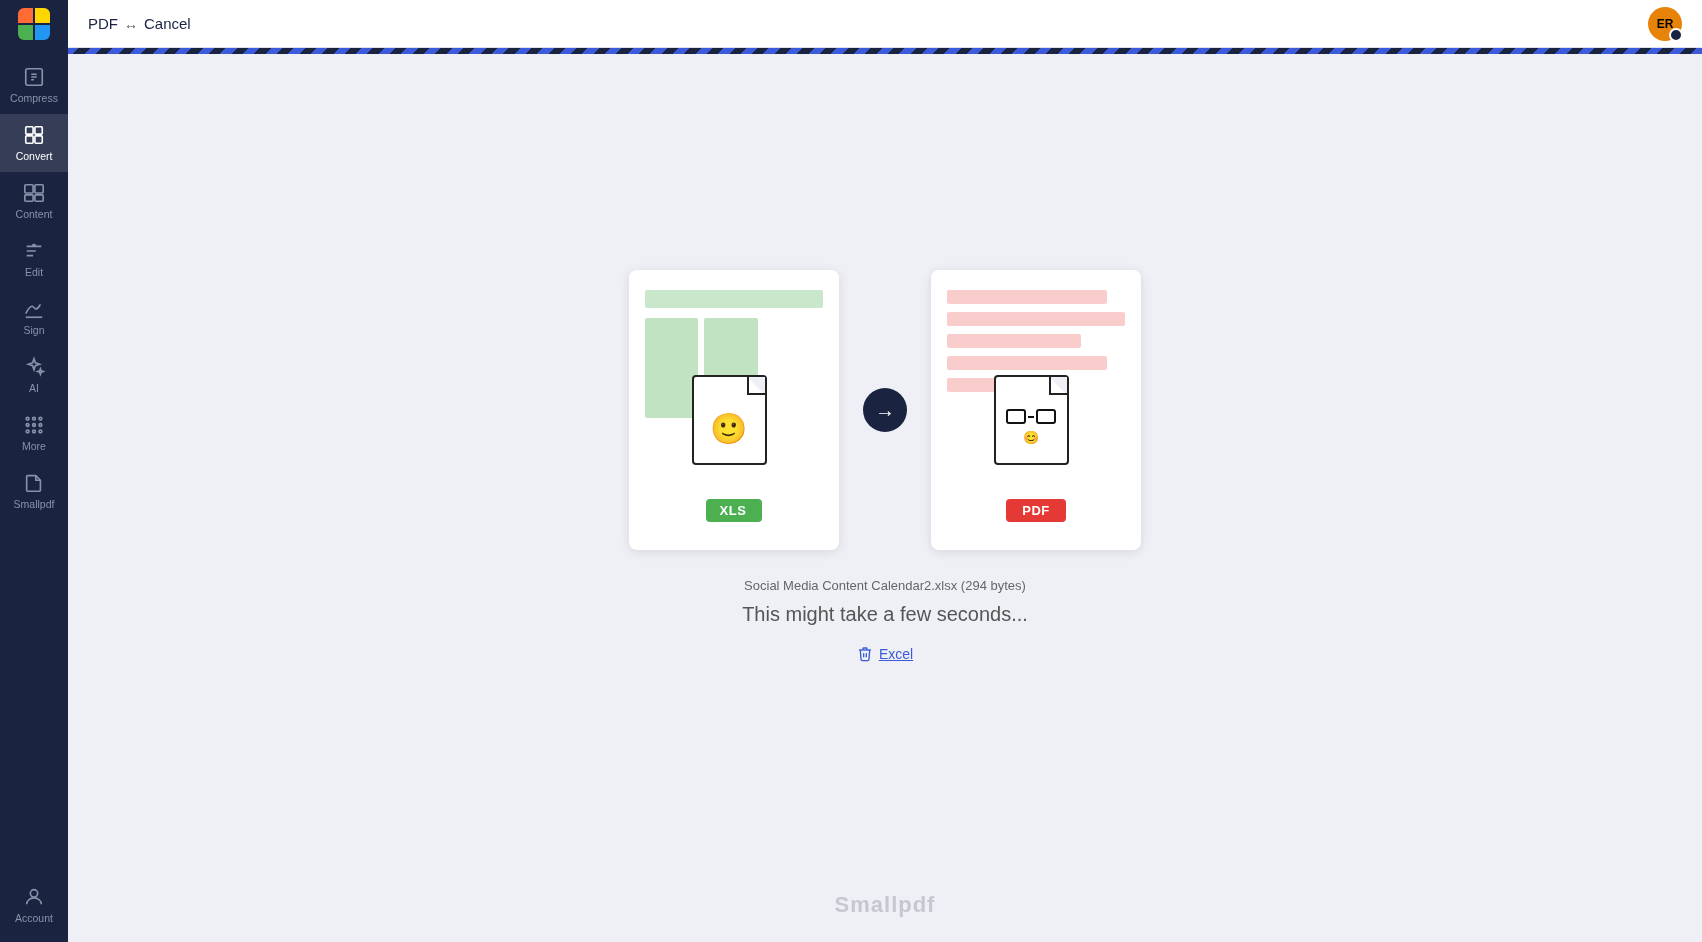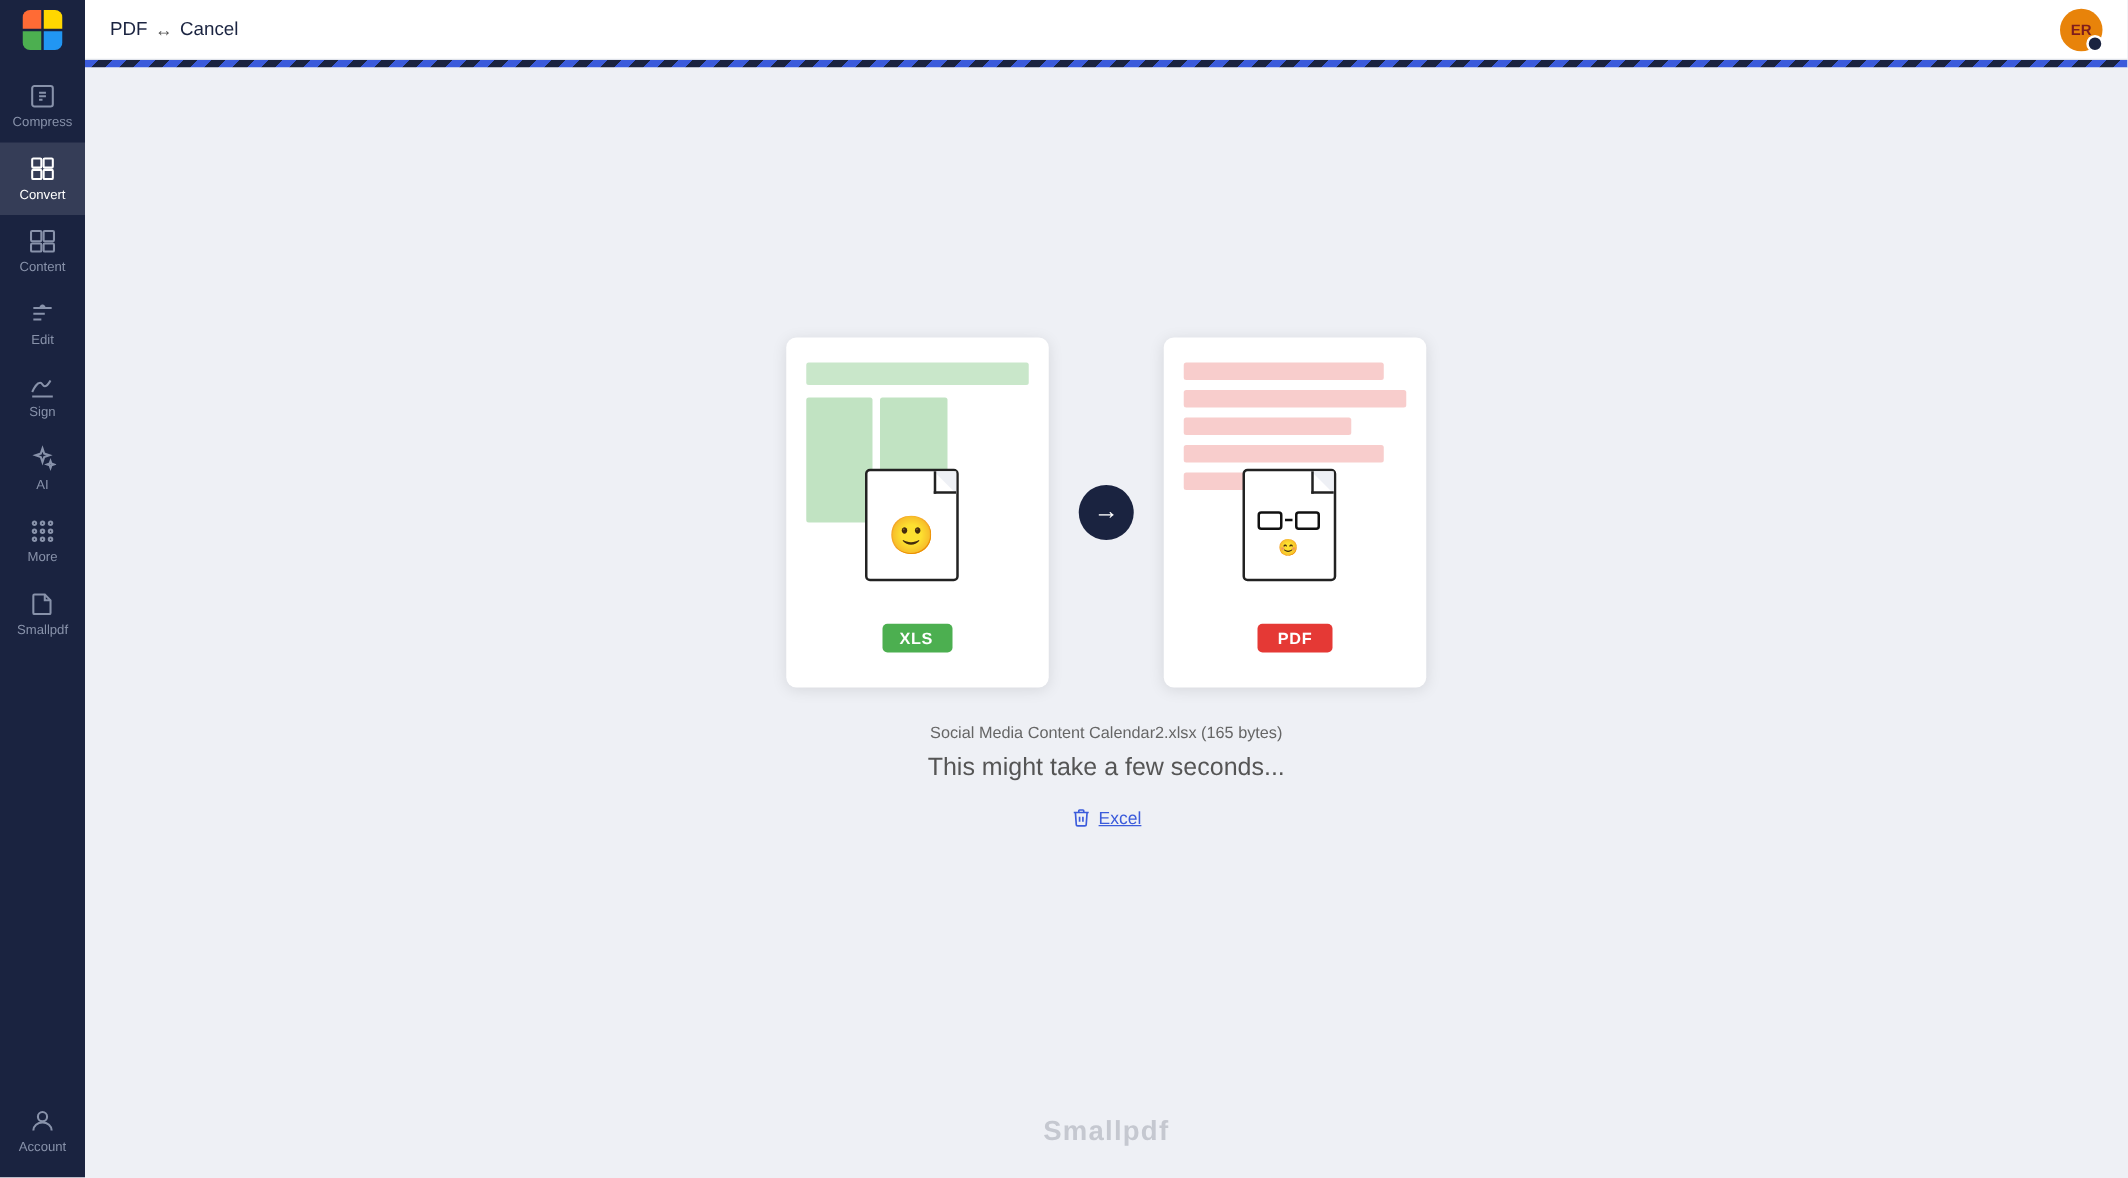--- a/index.html
+++ b/index.html
@@ -118,21 +118,21 @@
     }
 
     .user-avatar {
       width: 34px;
       height: 34px;
       border-radius: 50%;
       background: #e8830a;
       display: flex;
       align-items: center;
       justify-content: center;
-      color: #7f1d1d;
+      color: #000000;
       font-size: 12px;
       font-weight: 700;
       cursor: pointer;
       position: relative;
     }
 
     .user-avatar::after {
       content: '';
       position: absolute;
       bottom: -1px;
@@ -469,21 +469,21 @@
               <div style="font-size:13px; margin-top:6px;">😊</div>
             </div>
           </div>
         </div>
 
         <span class="file-badge badge-pdf">PDF</span>
       </div>
     </div>
 
     <div class="conversion-info">
-      <div class="file-name">Social Media Content Calendar2.xlsx (165 bytes)</div>
+      <div class="file-name">Social Media Content Calendar2.xlsx (294 bytes)</div>
       <div class="converting-sub">This might take a few seconds...</div>
 
       <button class="cancel-btn">
         <svg width="16" height="16" viewBox="0 0 24 24" fill="none" stroke="#3b5bdb" stroke-width="2">
           <polyline points="3 6 5 6 21 6"></polyline>
           <path d="M19 6l-1 14a2 2 0 01-2 2H8a2 2 0 01-2-2L5 6"></path>
           <path d="M10 11v6M14 11v6"></path>
           <path d="M9 6V4a1 1 0 011-1h4a1 1 0 011 1v2"></path>
         </svg>
         <span>Excel</span>

